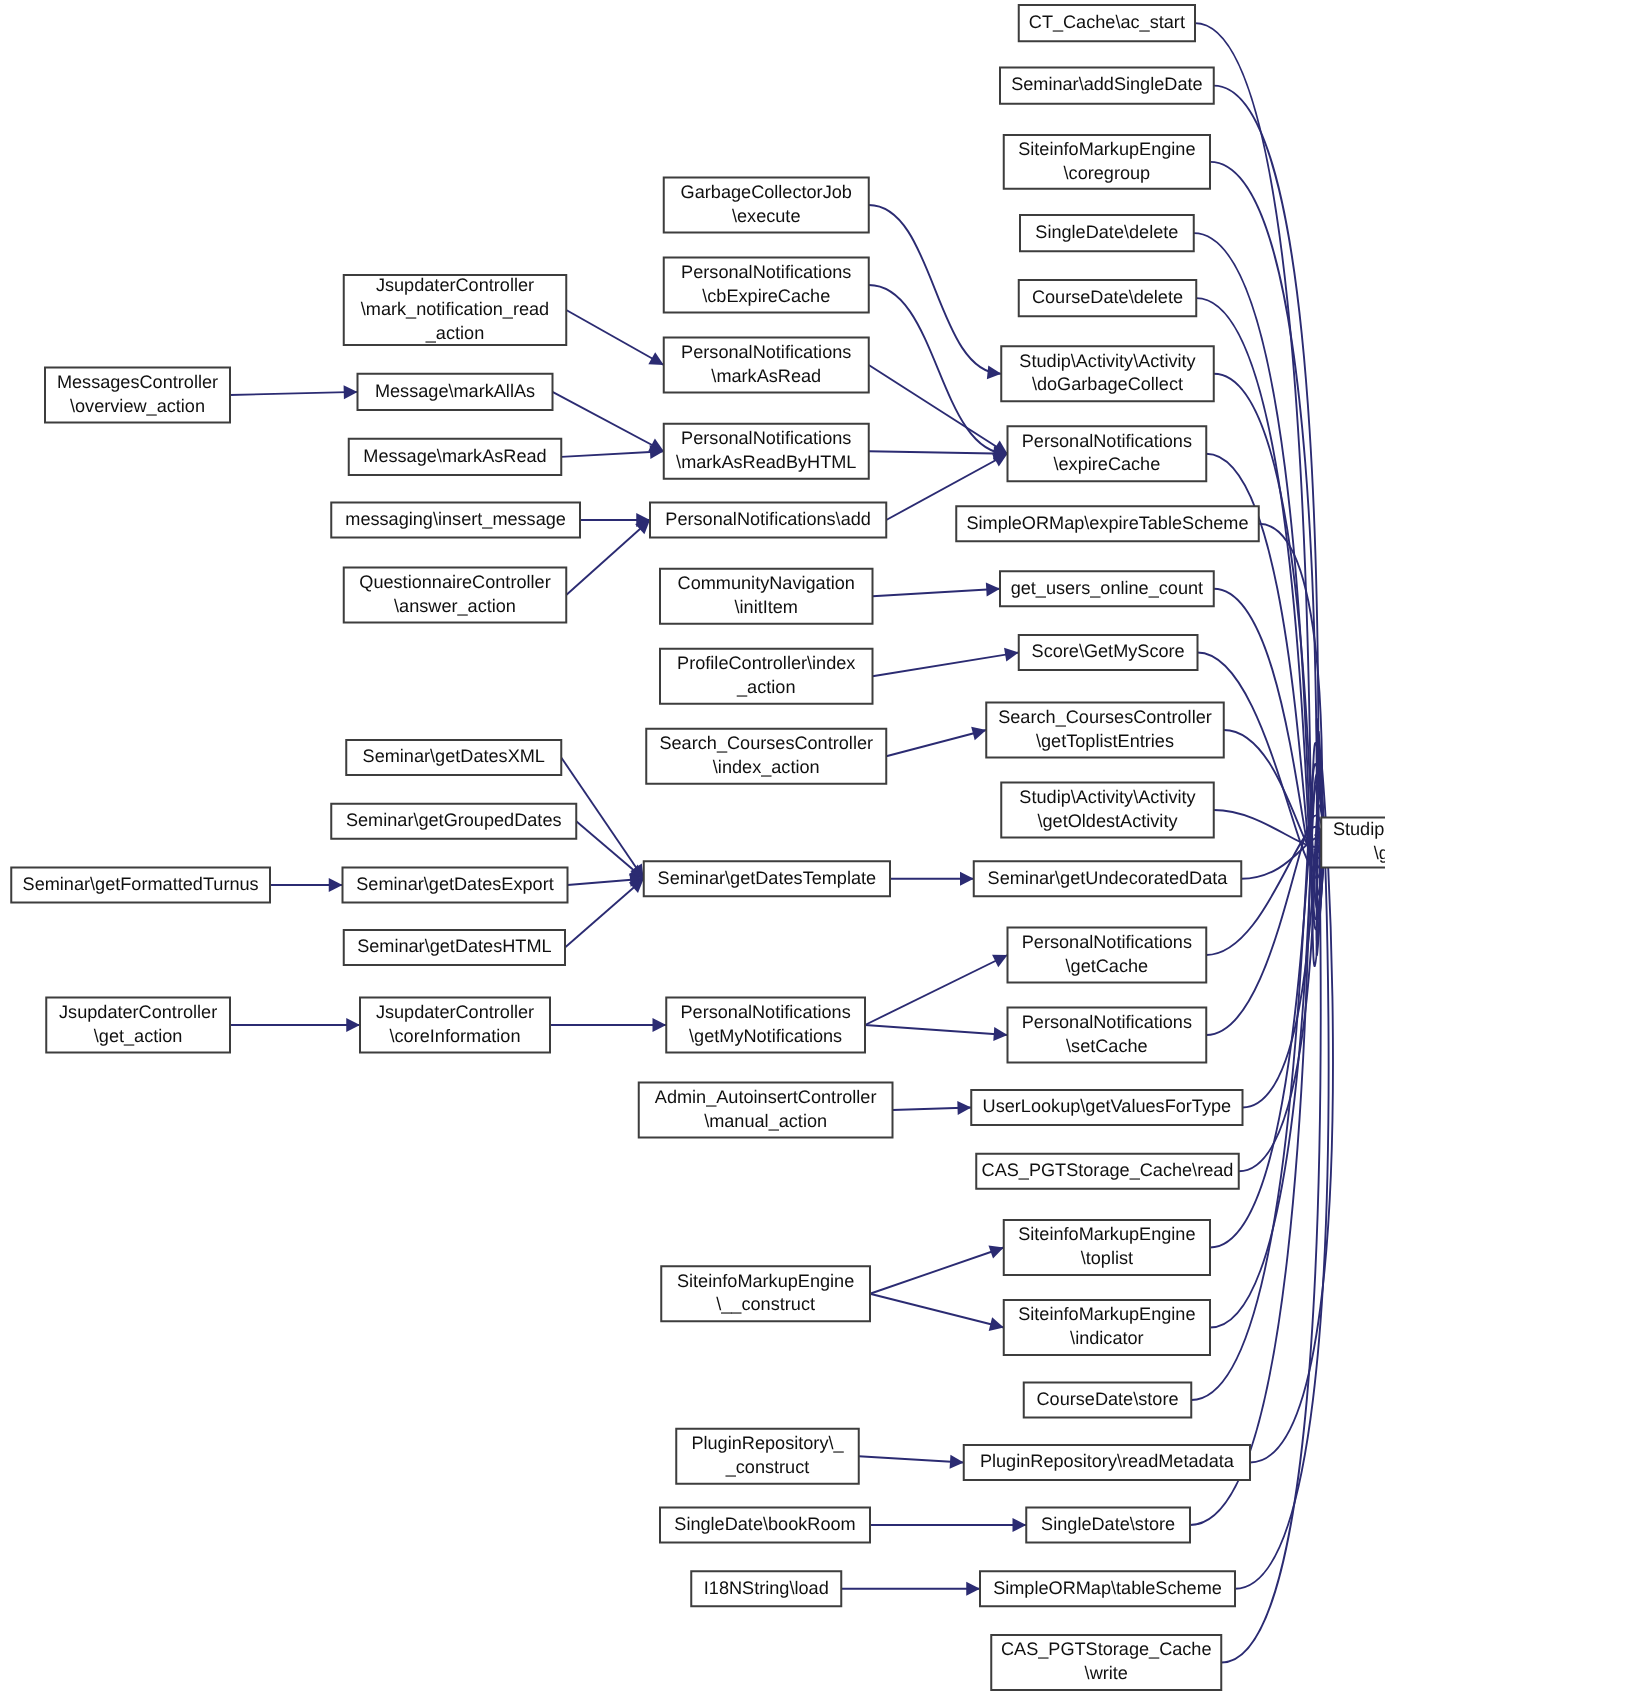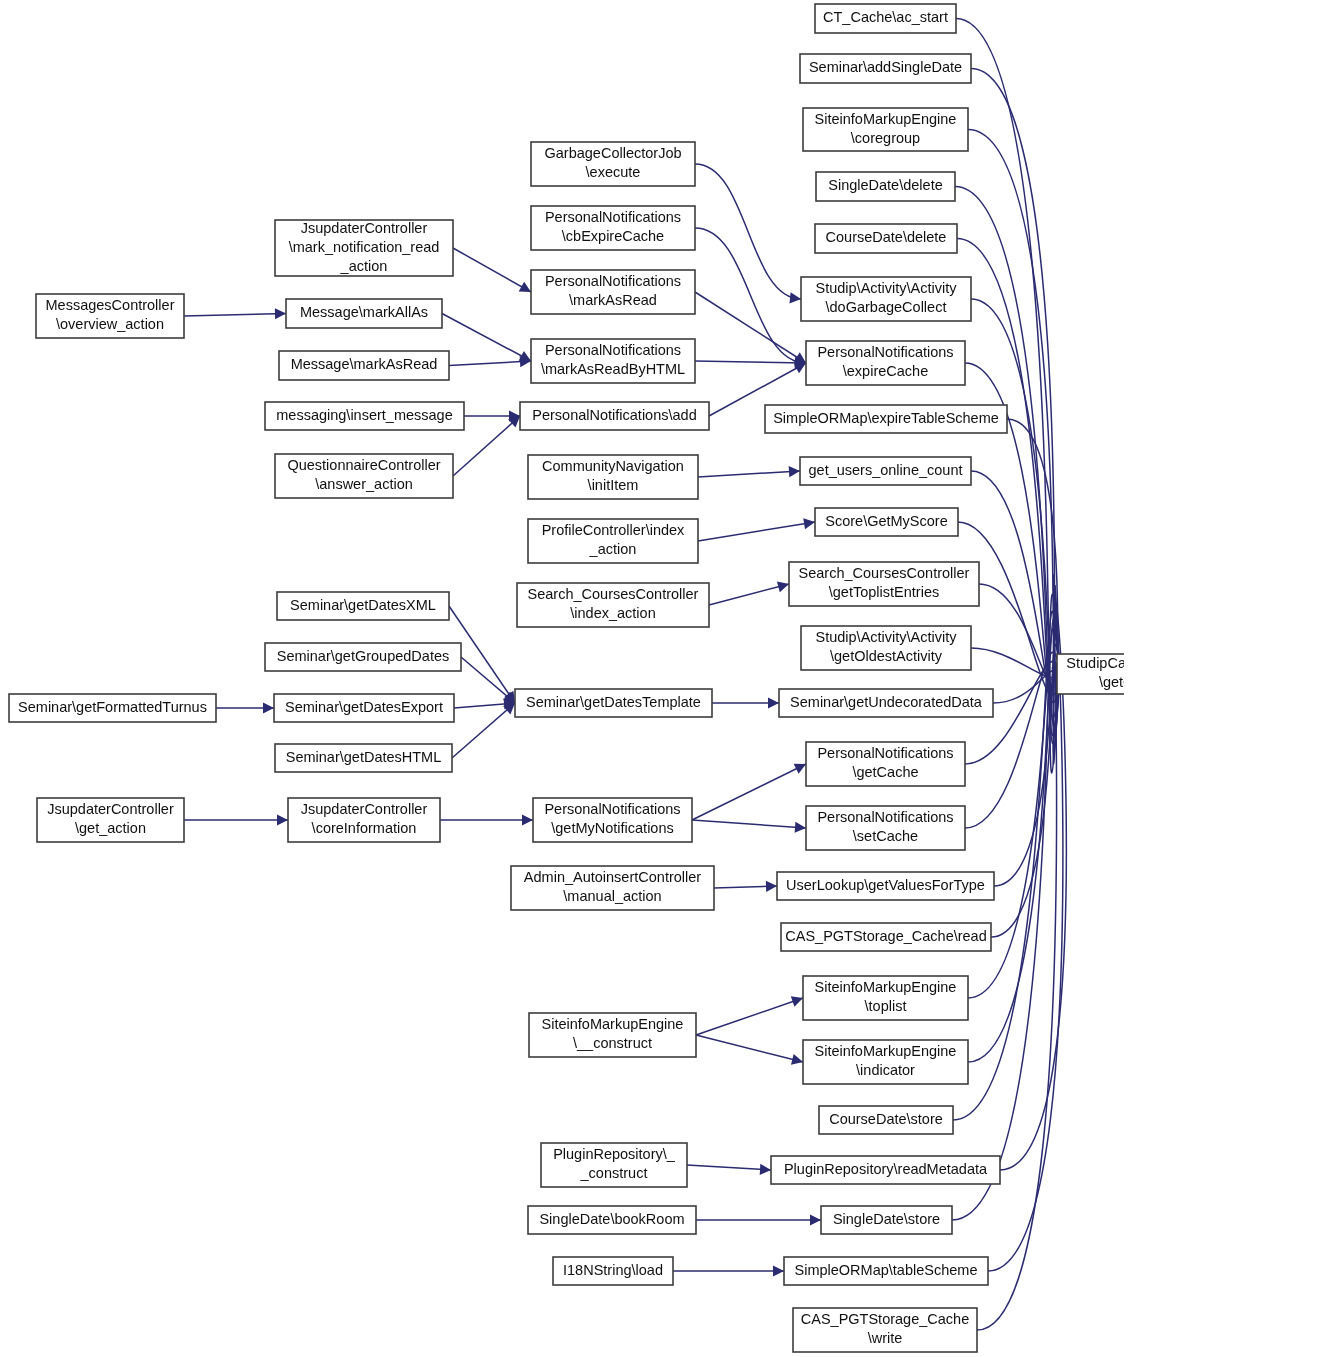--- a/index.html
+++ b/index.html
@@ -1,17 +1,17 @@
 <!DOCTYPE html>
 <html><head>
 <meta charset="utf-8">
 <style>
   html,body{margin:0;padding:0;background:#ffffff;}
   body{font-family:"Liberation Sans", sans-serif;}
-  #stage{position:relative;width:1108px;height:1357px;background:#ffffff;overflow:hidden;padding-left:16px;}
+  #stage{position:relative;width:1108px;height:1357px;background:#ffffff;overflow:hidden;}
   svg#graph{position:absolute;left:0;top:0;width:1319px;height:1357px;}
   .nodebox rect{fill:#ffffff;stroke:#3d3d3d;stroke-width:1.6;}
   .nodebox.highlight rect{fill:#cccccc;stroke:#1a1a1a;stroke-width:1.6;}
   .nodebox text{font-family:"Liberation Sans", sans-serif;font-size:14.5px;fill:#101010;text-anchor:middle;dominant-baseline:middle;}
   .edge{fill:none;stroke:#2b2b72;stroke-width:1.5;}
   .arrowhead{fill:#2b2b72;stroke:none;}
 </style>
 </head>
 <body>
 

